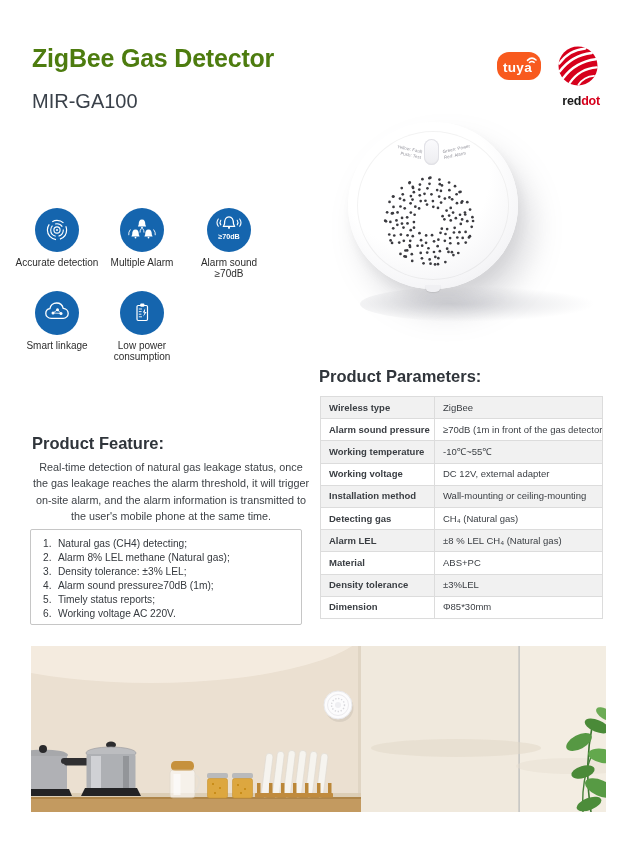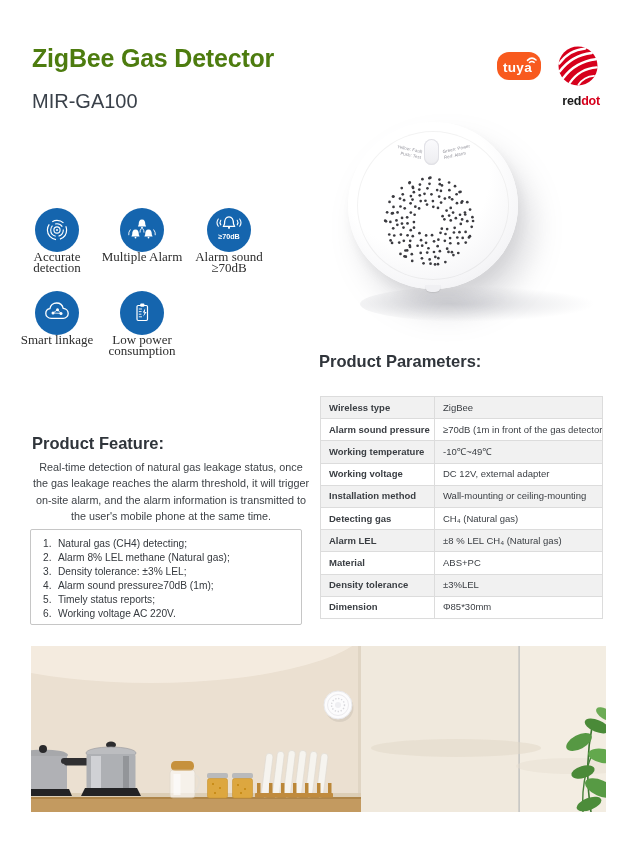--- a/index.html
+++ b/index.html
@@ -28,33 +28,33 @@
     box-shadow:inset 0 0 0 1px #e1e1e6, inset 0 -1px 2px rgba(0,0,0,0.06);}
   .device-lbl{position:absolute;font-size:4.5px;line-height:5.6px;color:#9a9aa2;white-space:pre-line;width:40px;}
   .device-lbl.left{left:34px;top:23px;text-align:right;transform:rotate(12deg);}
   .device-lbl.right{left:95px;top:23px;text-align:left;transform:rotate(-12deg);}
   .device-nub{position:absolute;left:77px;top:163px;width:16px;height:7px;border-radius:0 0 6px 6px;background:#f0f0f3;box-shadow:0 1px 1px rgba(0,0,0,0.08);}
   .speaker{position:absolute;left:26px;top:44px;}
   
   .fi{position:absolute;width:90px;text-align:center;}
   .fi .ball{width:44px;height:44px;border-radius:50%;background:#1565ae;margin:0 auto;
     display:flex;align-items:center;justify-content:center;}
-  .fi .lbl{font-size:13px;line-height:10.5px;color:#2d2d2d;white-space:pre-line;font-family:Liberation Serif, serif;}
+  .fi .lbl{margin-top:6px;font-size:10px;line-height:10.5px;color:#2d2d2d;white-space:pre-line;}
   #fi1{left:12px;top:208px;} #fi2{left:97px;top:208px;} #fi3{left:184px;top:208px;}
   #fi4{left:12px;top:291px;} #fi5{left:97px;top:291px;}
   
   .h2{position:absolute;font-size:16.5px;font-weight:700;color:#30353b;}
   #featureHead{left:32px;top:434px;}
   .feature-text{position:absolute;left:32px;top:459px;width:278px;font-size:10.8px;line-height:16.4px;color:#3e4247;text-align:center;}
   .feature-box{position:absolute;left:30px;top:529px;width:272px;height:96px;border:1px solid #c6c6c6;border-radius:2px;box-sizing:border-box;}
   .feature-box ol{list-style:none;margin:0;padding:7px 6px 0 12px;}
   .feature-box li{display:flex;font-size:10.2px;line-height:14px;color:#35393e;}
   .feature-box .num{flex:none;width:15px;}
   
-  #paramHead{left:319px;top:352px;}
+  #paramHead{left:319px;top:367px;}
   .params{position:absolute;left:320px;top:396px;width:283px;border-collapse:collapse;table-layout:fixed;}
   .params td{border:1px solid #dcdcdc;font-size:9.5px;line-height:10px;color:#3a3e43;padding:5.6px 8px;white-space:nowrap;overflow:hidden;}
   .params td.pname{width:97px;font-weight:bold;}
   .params tr:nth-child(odd) td{background:#f1f1f1;}
   
   .photo{position:absolute;left:31px;top:646px;width:575px;height:166px;overflow:hidden;}
 </style>
 </head>
 <body>
 
@@ -390,21 +390,21 @@
     <tr>
         <td class="pname">Wireless type</td>
         <td class="pval">ZigBee</td>
       </tr>
     <tr>
         <td class="pname">Alarm sound pressure</td>
         <td class="pval">≥70dB (1m in front of the gas detector)</td>
       </tr>
     <tr>
         <td class="pname">Working temperature</td>
-        <td class="pval">-10℃~49℃</td>
+        <td class="pval">-10℃~55℃</td>
       </tr>
     <tr>
         <td class="pname">Working voltage</td>
         <td class="pval">DC 12V, external adapter</td>
       </tr>
     <tr>
         <td class="pname">Installation method</td>
         <td class="pval">Wall-mounting or ceiling-mounting</td>
       </tr>
     <tr>

